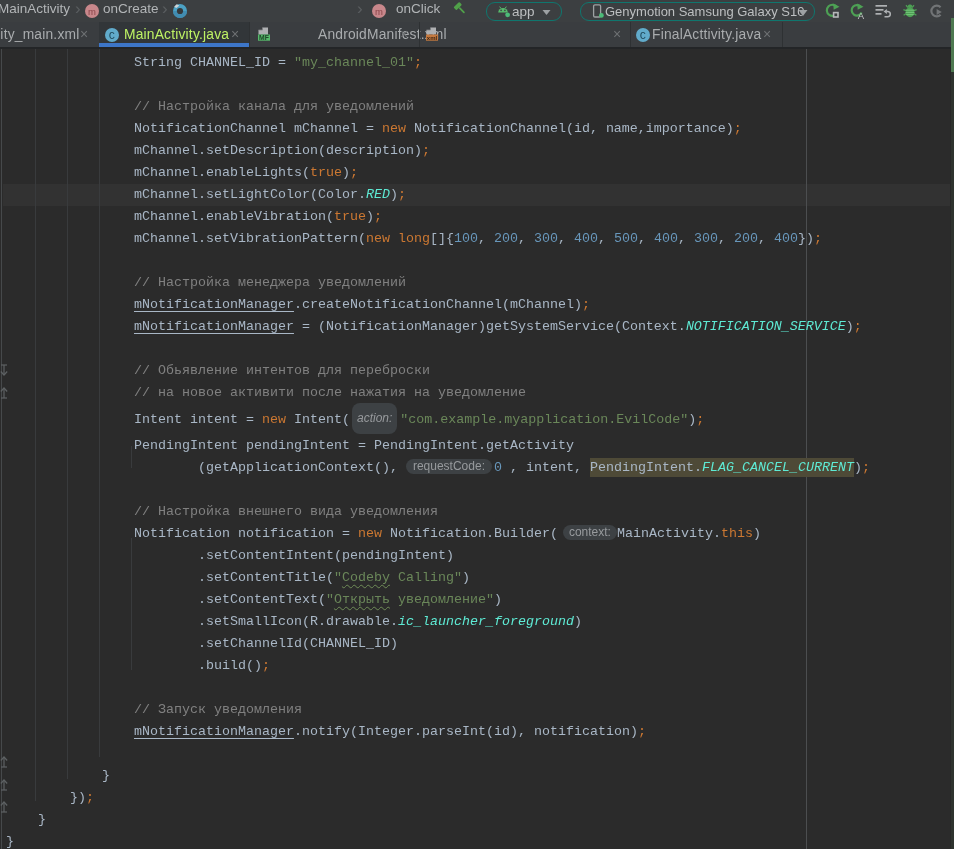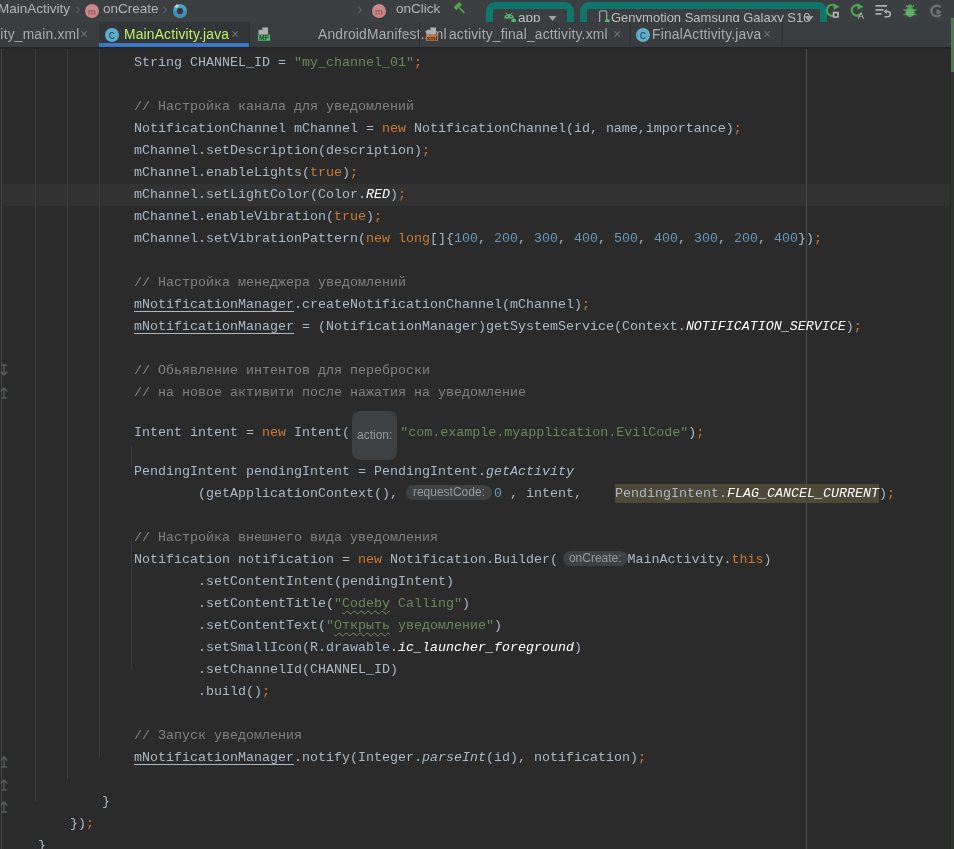--- a/index.html
+++ b/index.html
@@ -1,21 +1,21 @@
 <!DOCTYPE html>
 <html><head>
 <meta charset="utf-8">
 <style>
   html,body{margin:0;padding:0;background:#2B2B2B;}
   #root{position:relative;width:954px;height:849px;background:#2B2B2B;overflow:hidden;font-family:"Liberation Sans",sans-serif;}
   
   #bar1{position:absolute;left:0;top:0;width:954px;height:22px;background:#3C3F41;}
   #bar1 .bc{position:absolute;top:0;height:22px;line-height:17px;font-size:13.5px;color:#B2B5B7;white-space:pre;}
   #bar1 .sep{position:absolute;top:0;height:22px;line-height:18px;font-size:17px;color:#5A5E60;}
-  .combo{position:absolute;top:2px;height:17px;border:7px solid #0f766e;border-radius:9px;}
+  .combo{position:absolute;top:2px;height:17px;border:1px solid #0f766e;border-radius:9px;}
   .combo .lbl{position:absolute;top:0;height:17px;line-height:17px;font-size:13.5px;color:#BDBFC1;white-space:pre;}
   .icon16{position:absolute;width:16px;height:16px;}
   
   #bar2{position:absolute;left:0;top:22px;width:954px;height:25px;background:#3A3D40;}
   #bar2 .tlbl{position:absolute;top:0;height:25px;line-height:25px;font-size:13.8px;letter-spacing:0.2px;color:#A9ACAE;white-space:pre;}
   #bar2 .tx{position:absolute;top:0;height:25px;line-height:24px;font-size:14px;color:#6E7173;}
   #tabsel{position:absolute;left:99px;top:0;width:150px;height:25px;background:#323639;}
   #tabuline{position:absolute;left:99px;top:21px;width:150px;height:4px;background:#3D76C8;}
   #bar2 .vsep{position:absolute;top:0;width:1px;height:25px;background:#2E3133;}
   #edgeline{position:absolute;left:0;top:47px;width:954px;height:2px;background:#232527;}
@@ -24,27 +24,27 @@
   .guide{position:absolute;width:1px;background:#393B3D;}
   #marginline{position:absolute;left:806px;top:0;width:1px;height:800px;background:#4C4E50;}
   #gutline{position:absolute;left:1px;top:0;width:1px;height:800px;background:#46494B;}
   #curline{position:absolute;left:3px;top:135px;width:951px;height:22px;background:#323232;}
   #rstrip{position:absolute;left:950px;top:0;width:4px;height:800px;background:#282828;}
   pre#code{position:absolute;left:6px;top:3px;margin:0;font-family:"Liberation Mono",monospace;font-size:13.33px;line-height:22px;color:#A9B7C6;font-variant-ligatures:none;white-space:pre;}
   pre#code .k{color:#CC7832;}
   pre#code .s{color:#6A8759;}
   pre#code .c{color:#808080;}
   pre#code .n{color:#6897BB;}
-  pre#code .f{color:#ffffff;font-style:italic;}
-  pre#code .im{font-style:italic;}
+  pre#code .f{color:#5eead4;font-style:italic;}
+  pre#code .im{}
   pre#code .u{text-decoration:underline;text-underline-offset:3px;text-decoration-thickness:1px;}
   pre#code .w{text-decoration:underline wavy #6F8C57;text-underline-offset:3px;text-decoration-thickness:1px;}
-  pre#code .hl{background:#4E4A37;box-shadow:0 2px 0 #4E4A37, 0 -2px 0 #4E4A37;margin-left:25px;}
+  pre#code .hl{background:#4E4A37;box-shadow:0 2px 0 #4E4A37, 0 -2px 0 #4E4A37;}
   .hint{display:inline-block;height:15px;line-height:15px;border-radius:8px;background:#3D4144;color:#979A9D;font-family:"Liberation Sans",sans-serif;font-size:12px;font-style:normal;vertical-align:middle;position:relative;top:-1px;}
-  #h1{margin:8px 3px 0 2px;padding:17px 5px;}
+  #h1{margin:0 3px 0 2px;padding:8px 5px;font-style:italic;}
   #h2{margin:0 2px 0 0;padding:0 7px;}
   #h3{margin:0 0 0 5px;padding:0 6px;}
   .fold{position:absolute;left:0;}
 </style>
 </head>
 <body>
 <div id="root">
   <div id="bar1">
     <span class="bc" style="left:-2px;">MainActivity</span>
     <span class="sep" style="left:75px;">›</span>
@@ -153,21 +153,20 @@
       </svg>
     <span class="tlbl" style="left:276px;margin-left:42px;">AndroidManifest.xml</span>
     <span class="tx" style="left:400px;">×</span>
     <div class="vsep" style="left:419px;"></div>
     <svg class="icon16" style="position:absolute;left:424px;top:4px;" viewBox="0 0 16 16">
         <path d="M6.5 1.5 h5.5 v7 h-9.5 v-4.5 h4 z" fill="#AFB1B3"></path>
         <path d="M2.5 4 h4 v-2.5" fill="none" stroke="#7E8183" stroke-width="0.8"></path>
         <rect x="2" y="8.5" width="12" height="6.2" fill="#C4793F"></rect>
         <text x="8" y="13.7" font-size="6" font-weight="bold" fill="#3E2613" text-anchor="middle" font-family="Liberation Sans,sans-serif">xml</text>
       </svg>
-    <span class="tlbl" style="left:449px;">activity_final_acttivity.xml</span>
     <span class="tx" style="left:613px;">×</span>
     <div class="vsep" style="left:630px;"></div>
     <svg class="icon16" style="position:absolute;left:635px;top:5px;" viewBox="0 0 16 16">
         <circle cx="8" cy="8" r="7" fill="#61ABCB"></circle>
         <text x="8" y="12" font-size="10.5" fill="#1D4556" text-anchor="middle" font-family="Liberation Mono,monospace">C</text>
       </svg>
     <span class="tlbl" style="left:652px;">FinalActtivity.java</span>
     <span class="tx" style="left:763px;">×</span>
     <div class="vsep" style="left:782px;"></div>
   </div>
@@ -231,21 +230,21 @@
                 <span class="u">mNotificationManager</span>.createNotificationChannel(mChannel)<span class="k">;</span>
                 <span class="u">mNotificationManager</span> = (NotificationManager)getSystemService(Context.<span class="f">NOTIFICATION_SERVICE</span>)<span class="k">;</span>
 
                 <span class="c">// Обьявление интентов для переброски</span>
                 <span class="c">// на новое активити после нажатия на уведомление</span>
                 Intent intent = <span class="k">new</span> Intent(<span class="hint" id="h1">action:</span><span class="s">"com.example.myapplication.EvilCode"</span>)<span class="k">;</span>
                 PendingIntent pendingIntent = PendingIntent.<span class="im">getActivity</span>
                         (getApplicationContext(), <span class="hint" id="h2">requestCode:</span><span class="n">0</span> , intent, <span class="hl">PendingIntent.<span class="f">FLAG_CANCEL_CURRENT</span></span>)<span class="k">;</span>
 
                 <span class="c">// Настройка внешнего вида уведомления</span>
-                Notification notification = <span class="k">new</span> Notification.Builder(<span class="hint" id="h3">onCreate:</span>MainActivity.<span class="k">this</span>)
+                Notification notification = <span class="k">new</span> Notification.Builder(<span class="hint" id="h3">context:</span>MainActivity.<span class="k">this</span>)
                         .setContentIntent(pendingIntent)
                         .setContentTitle(<span class="s">"<span class="w">Codeby</span> Calling"</span>)
                         .setContentText(<span class="s">"<span class="w">Открыть</span> уведомление"</span>)
                         .setSmallIcon(R.drawable.<span class="f">ic_launcher_foreground</span>)
                         .setChannelId(CHANNEL_ID)
                         .build()<span class="k">;</span>
 
                 <span class="c">// Запуск уведомления</span>
                 <span class="u">mNotificationManager</span>.notify(Integer.<span class="im">parseInt</span>(id), notification)<span class="k">;</span>
 

